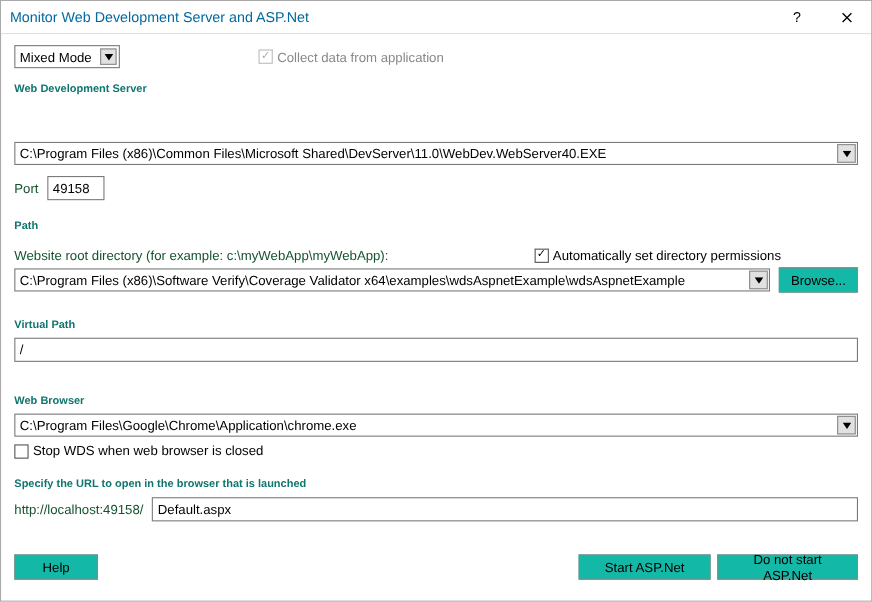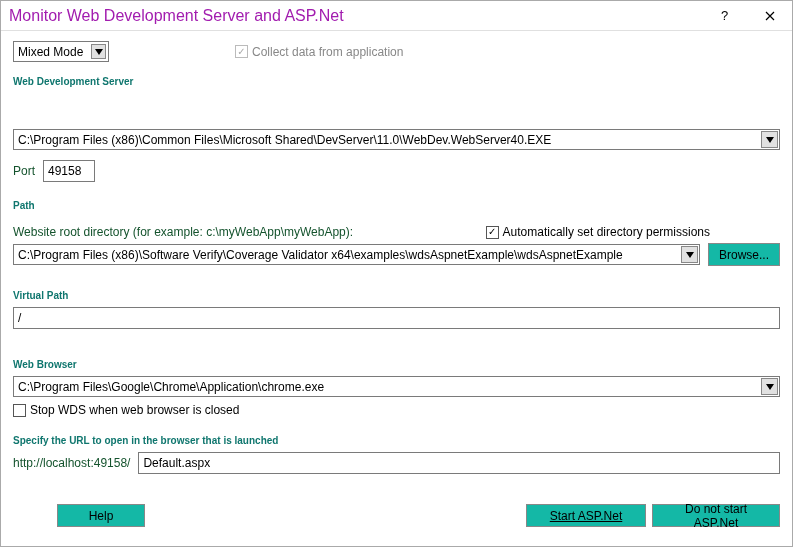--- a/index.html
+++ b/index.html
@@ -13,21 +13,21 @@
   border: 1px solid #aaa;
 }
 .titlebar {
   height: 30px;
   background: #fff;
   display: flex;
   align-items: center;
   padding-left: 8px;
   border-bottom: 1px solid #e0e0e0;
 }
-.titlebar-title { flex: 1; font-size: 16px; color: #a21caf; }
+.titlebar-title { flex: 1; font-size: 13px; color: #0369a1; }
 .titlebar-btn {
   width: 45px; height: 30px;
   display: flex; align-items: center; justify-content: center;
   color: #000;
 }
 .content {
   padding: 10px 12px;
 }
 .row { display: flex; align-items: center; margin-bottom: 6px; gap: 8px; }
 .mode-select {
@@ -175,19 +175,19 @@
     <span>Stop WDS when web browser is closed</span>
   </label>
 
   <div class="section-header">Specify the URL to open in the browser that is launched</div>
   <div class="row" style="margin-bottom:20px;align-items:center;">
     <span class="label">http://localhost:49158/</span>
     <input class="text-input" style="flex: 1 1 0%;" value="Default.aspx">
   </div>
 
   <div class="footer">
-    <button class="btn" style="width:88px;margin-left:44px;">Help</button>
+    <button class="btn" style="width:76px;">Help</button>
     <div class="spacer"></div>
-    <button class="btn" style="width:120px;text-decoration:underline;">Start ASP.Net</button>
+    <button class="btn" style="width:120px;">Start ASP.Net</button>
     <button class="btn" style="width:128px;">Do not start ASP.Net</button>
   </div>
 
 </div>
 
 </body></html>

